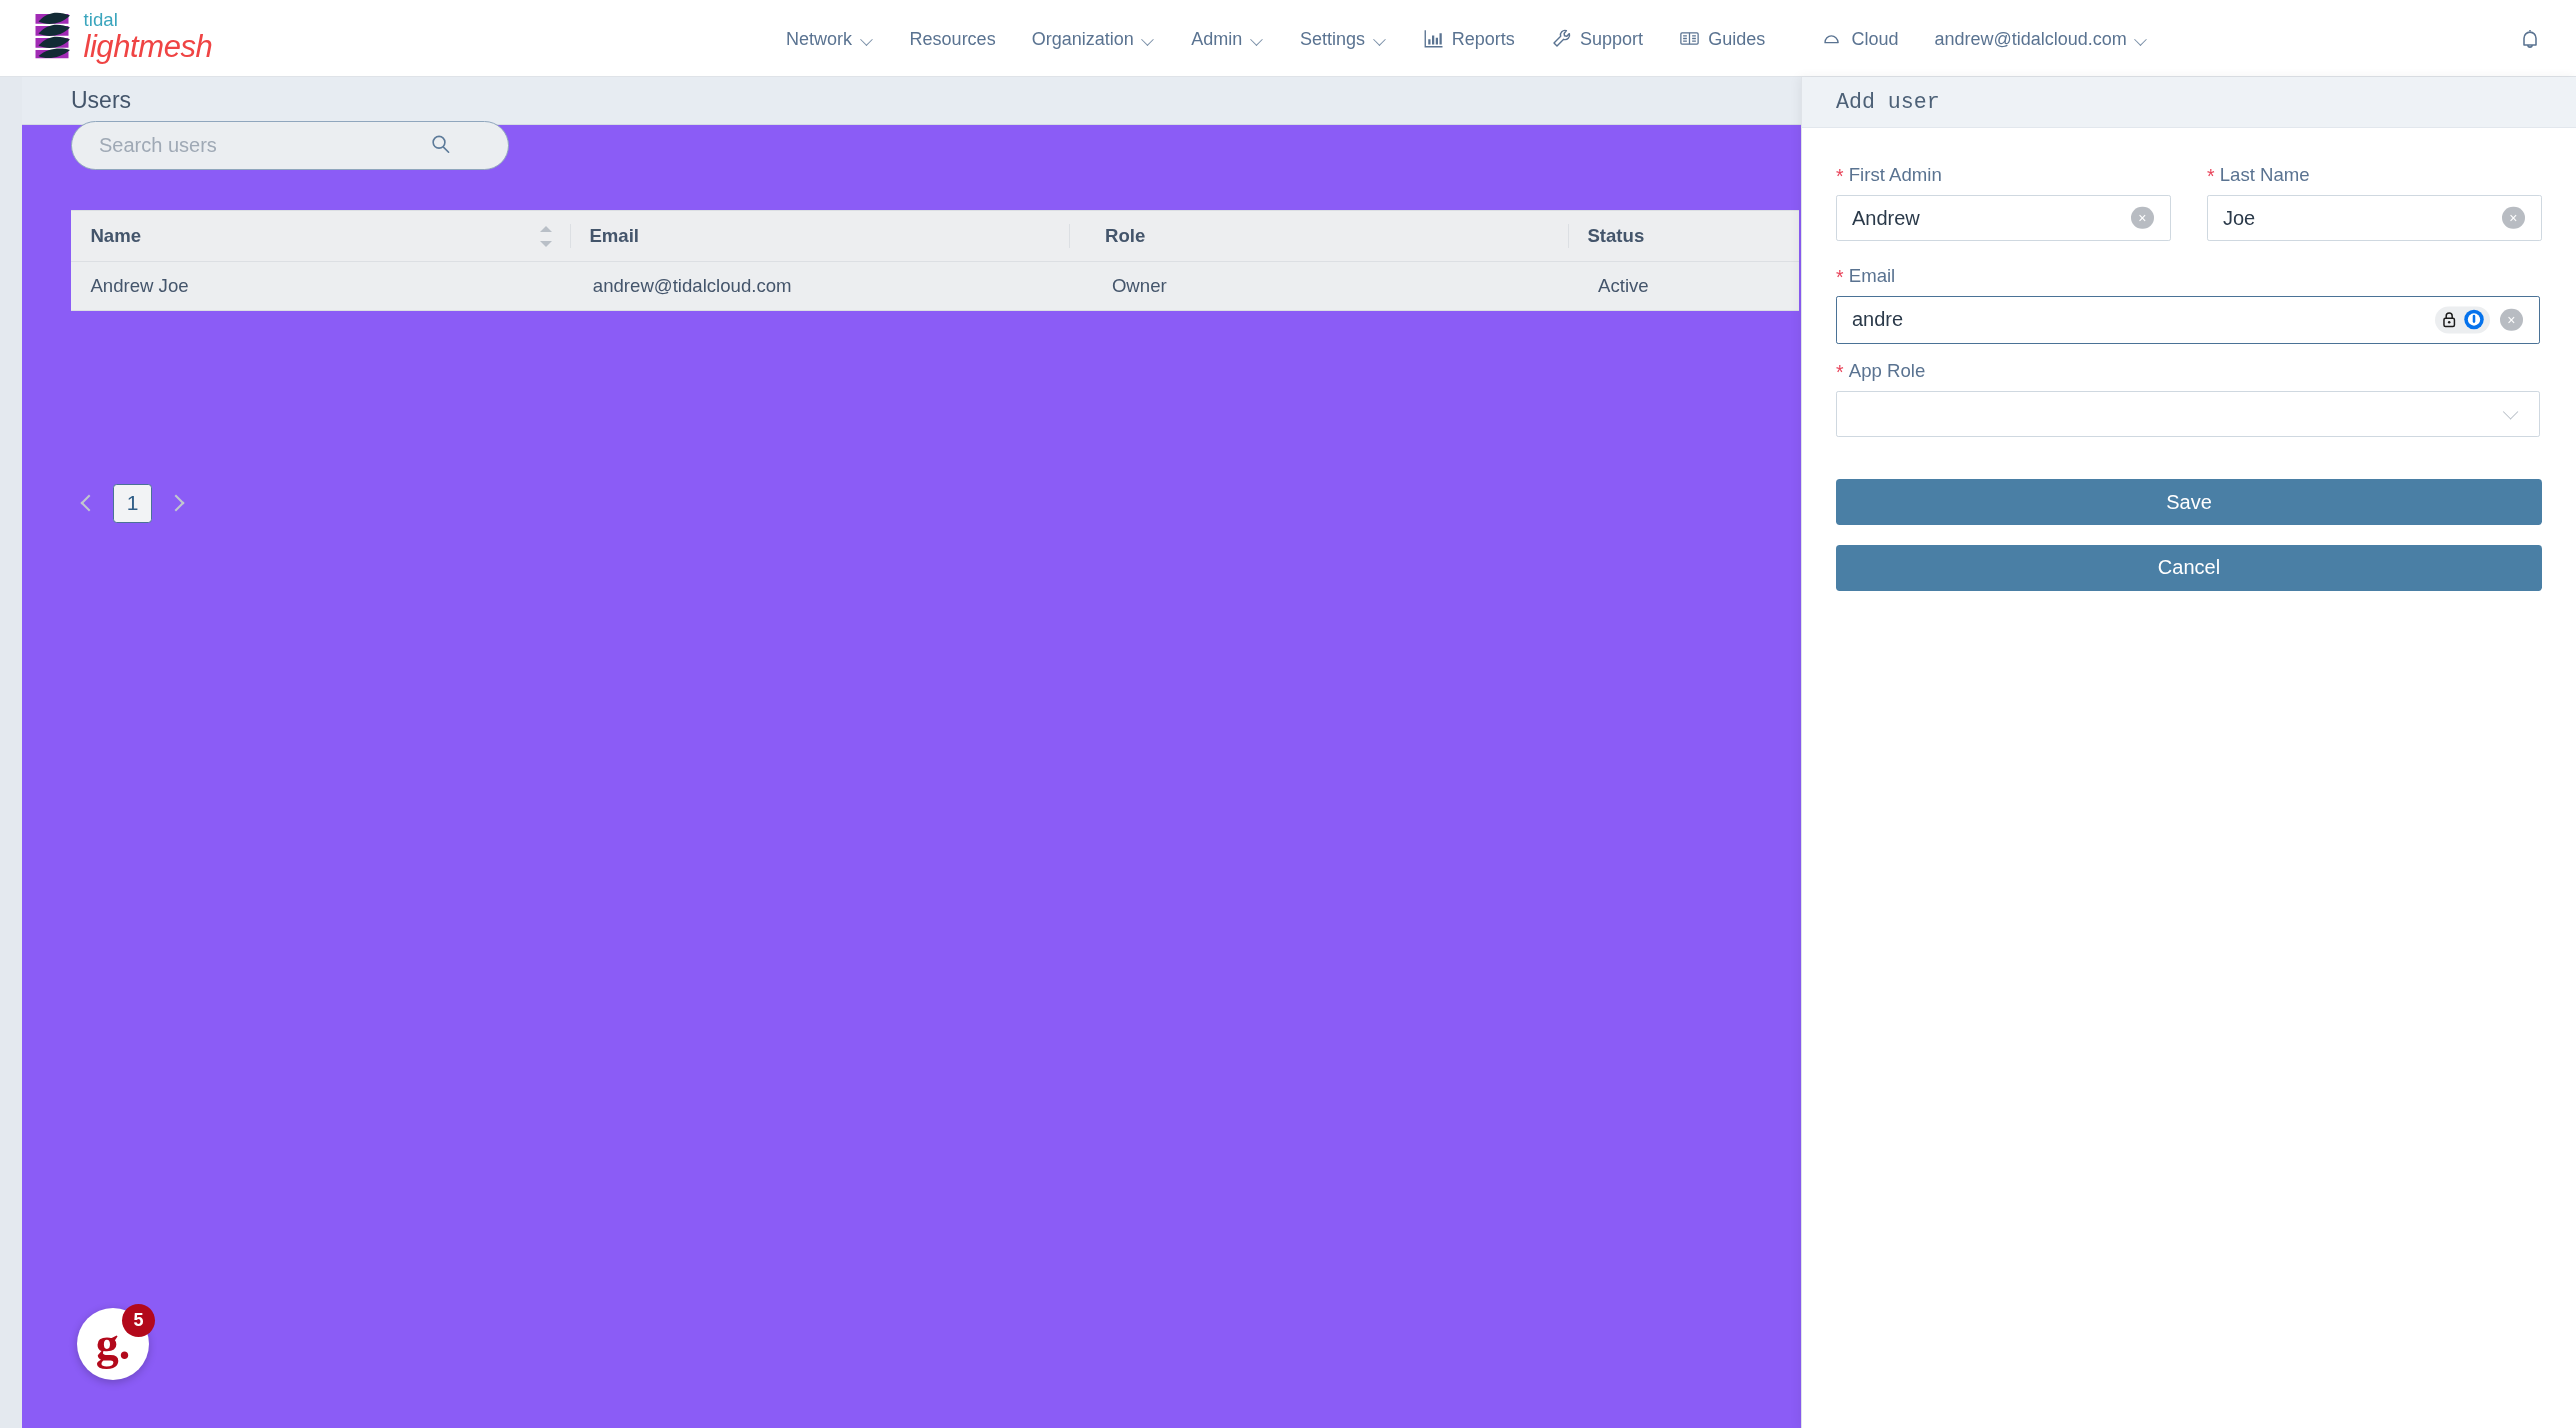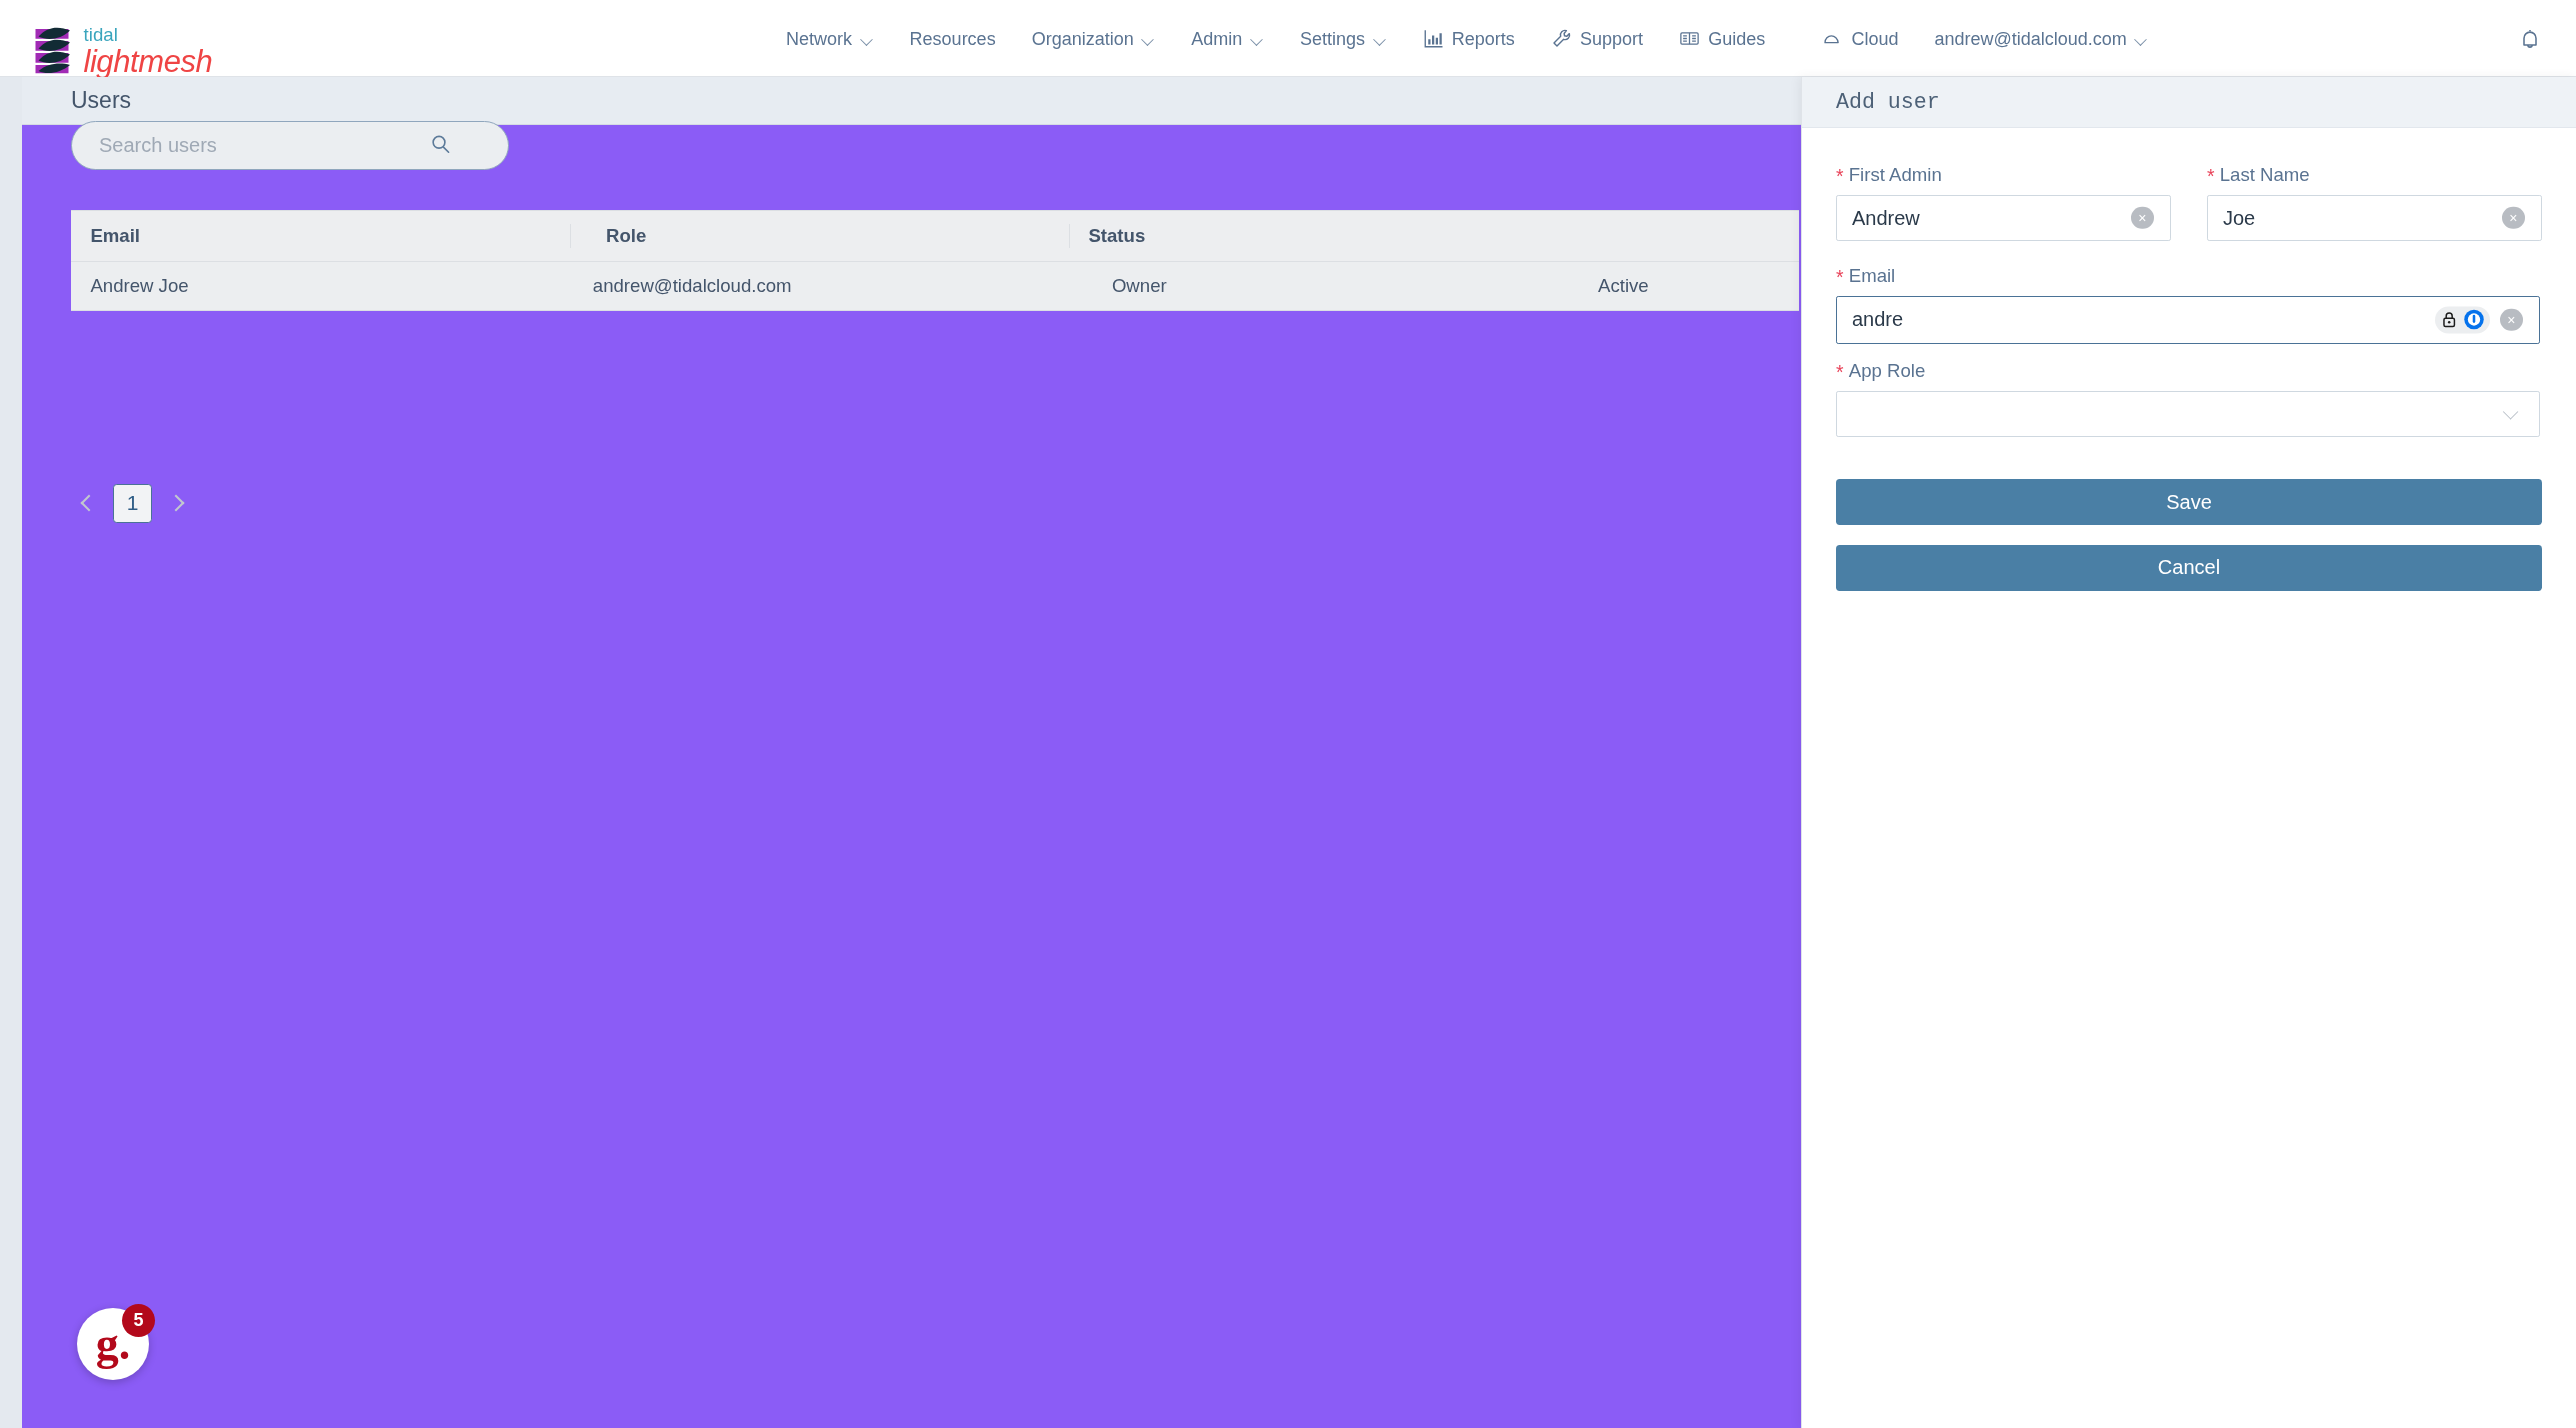--- a/index.html
+++ b/index.html
@@ -12,21 +12,21 @@
 
   
   .topnav {
     position: absolute; top: 0; left: 0;
     width: 2576px; height: 77px;
     background: #ffffff;
     border-bottom: 0.7px solid #dfe3e8;
     display: flex; align-items: center;
   }
   .logo-wrap {
-    position: absolute; left: 34px; top: 23px;
+    position: absolute; left: 34px; top: 8px;
     display: flex; align-items: flex-end; gap: 10.4px;
   }
   .logo-mark { width: 39px; height: 54px; position: relative; }
   .logo-text { line-height: 1; padding-top: 3px;}
   .logo-tidal { font-size: 18.6px; color: #3aa5bd; letter-spacing: 0.1px; display:block; font-weight: 400;}
   .logo-light { font-size: 31px; color: #ef4444; letter-spacing: -0.4px; display:block; margin-top: 1.5px; font-weight: 400; font-style: italic;}
 
   .nav-items {
     position: absolute; left: 768px; top: 0;
     height: 77px; display: flex; align-items: center; gap: 0px;
@@ -317,20 +317,27 @@
     <span class="search-icon">
       <svg width="25" height="25" viewBox="0 0 34 34" fill="none" stroke="#5c7a99" stroke-width="2.2" stroke-linecap="round">
         <circle cx="15" cy="14" r="8"></circle>
         <path d="M21 20.5 L28 27.5"></path>
       </svg>
     </span>
   </div>
 
   <div class="table">
     <div class="thead">
+      <div class="th c-name">
+        <span>Name</span>
+        <span class="sorter">
+            <i class="up"></i>
+            <i class="dn"></i>
+          </span>
+      </div>
       <div class="th c-email">
         <span>Email</span>
       </div>
       <div class="th c-role">
         <span>Role</span>
       </div>
       <div class="th c-status">
         <span>Status</span>
       </div>
     </div>

